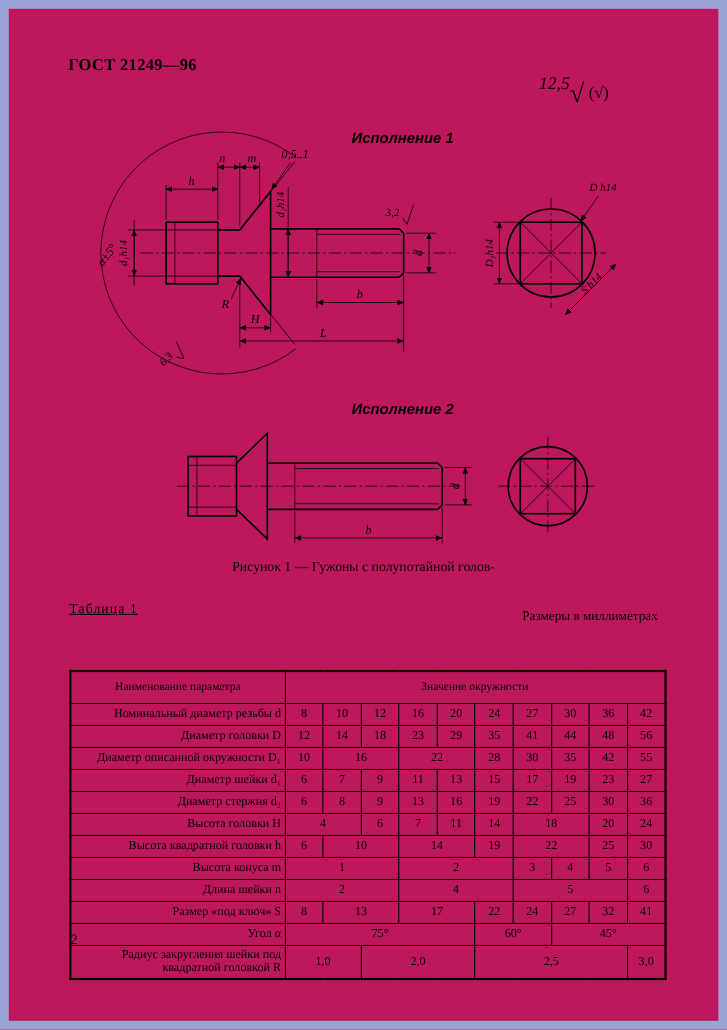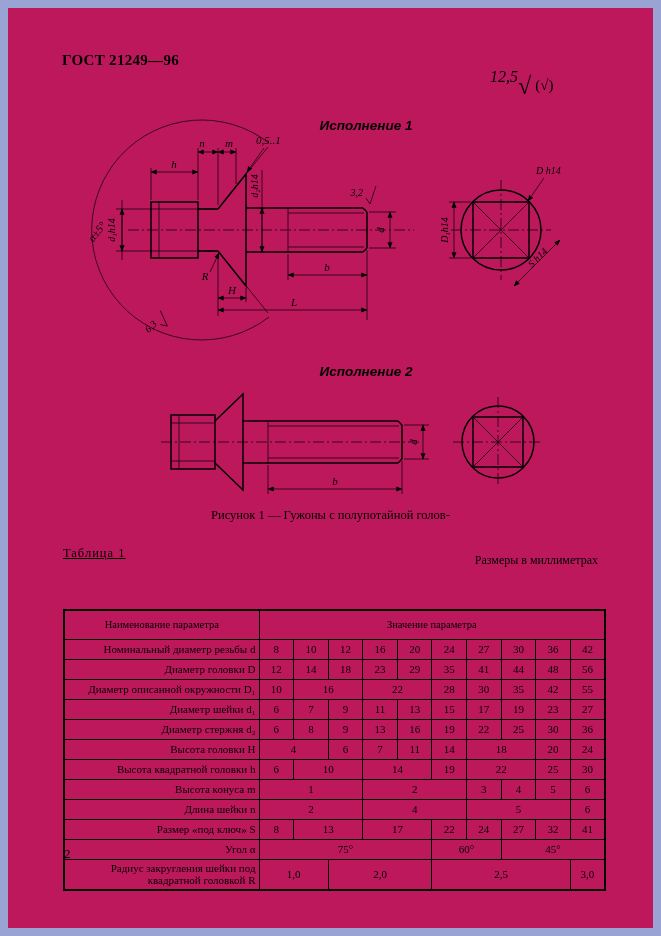--- a/index.html
+++ b/index.html
@@ -246,21 +246,21 @@
         <col>
         <col>
         <col>
         <col>
         <col>
         <col>
     </colgroup>
     <thead>
       <tr>
         <th>Наименование параметра</th>
-        <th colspan="10">Значение параметра</th>
+        <th colspan="10">Значение окружности</th>
       </tr>
     </thead>
     <tbody>
         <tr>
           <td class="name-cell">Номинальный диаметр резьбы d</td>
           <td>8</td>
           <td>10</td>
           <td>12</td>
           <td>16</td>
           <td>20</td>

